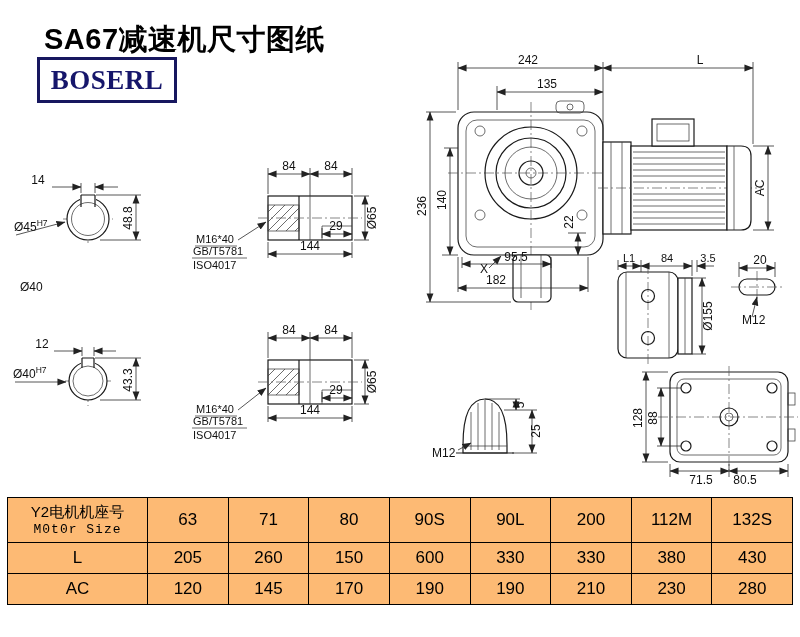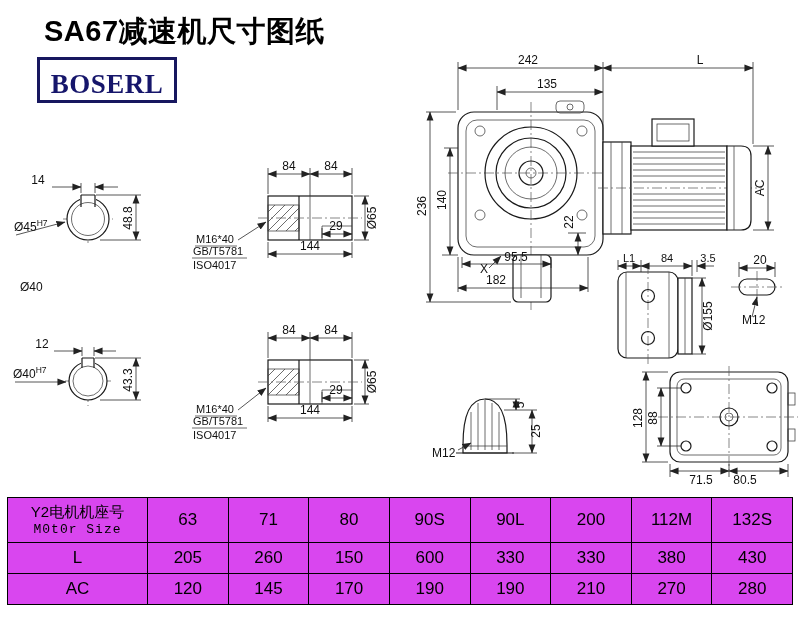--- a/index.html
+++ b/index.html
@@ -1,29 +1,29 @@
 <!DOCTYPE html>
 <html><head>
 <meta charset="utf-8">
 <style>
   html,body{margin:0;padding:0;}
   body{width:800px;height:637px;position:relative;background:#fff;font-family:"Liberation Sans",sans-serif;overflow:hidden;}
-  .title{position:absolute;left:44px;top:12px;font-size:29px;font-weight:700;color:#000;letter-spacing:0.5px;}
-  .logo{position:absolute;left:37px;top:57px;width:134px;height:40px;border:3px solid #17175f;background:#fff;display:flex;align-items:flex-end;justify-content:center;}
+  .title{position:absolute;left:44px;top:20px;font-size:29px;font-weight:700;color:#000;letter-spacing:0.5px;}
+  .logo{position:absolute;left:37px;top:57px;width:134px;height:40px;border:3px solid #17175f;background:#fff;display:flex;align-items:center;justify-content:center;}
   .logo-text{font-family:"Liberation Serif",serif;font-weight:700;font-size:27px;color:#16166b;letter-spacing:0.5px;}
   .drawing{position:absolute;left:0;top:0;}
   svg .ln{stroke:#1a1a1a;stroke-width:1.2;fill:none;}
   svg .lnf{stroke:#1a1a1a;stroke-width:1.2;fill:#fff;}
   svg .thin{stroke:#3c3c3c;stroke-width:0.75;fill:none;}
   svg .dim{stroke:#2b2b2b;stroke-width:0.8;fill:none;}
   svg .cl{stroke:#555;stroke-width:0.7;fill:none;stroke-dasharray:10 3 2 3;}
   svg text{font-family:"Liberation Sans",sans-serif;font-size:12px;fill:#111;}
   svg text.sm{font-size:11px;}
   svg .sup{font-size:8.5px;}
-  .dims-table{position:absolute;left:7px;top:497px;width:786px;border-collapse:collapse;table-layout:fixed;background:#d946ef;}
+  .dims-table{position:absolute;left:7px;top:497px;width:786px;border-collapse:collapse;table-layout:fixed;background:#fdba74;}
   .dims-table td{border:1px solid #000;text-align:center;vertical-align:middle;font-size:17px;color:#000;padding:0;height:30px;}
   .dims-table tr.hdr td{height:44px;}
   .mh1{font-size:15px;line-height:1.25;}
   .mh2{font-size:13px;font-family:Liberation Mono, monospace;letter-spacing:1px;line-height:1.2;}
 </style>
 </head>
 <body>
 
 <div class="title">SA67减速机尺寸图纸</div>
 <div class="logo">
@@ -300,17 +300,17 @@
       <td>430</td>
     </tr>
     <tr>
       <td>AC</td>
       <td>120</td>
       <td>145</td>
       <td>170</td>
       <td>190</td>
       <td>190</td>
       <td>210</td>
-      <td>270</td>
+      <td>230</td>
       <td>280</td>
     </tr>
   </tbody>
 </table>
 
 </body></html>

